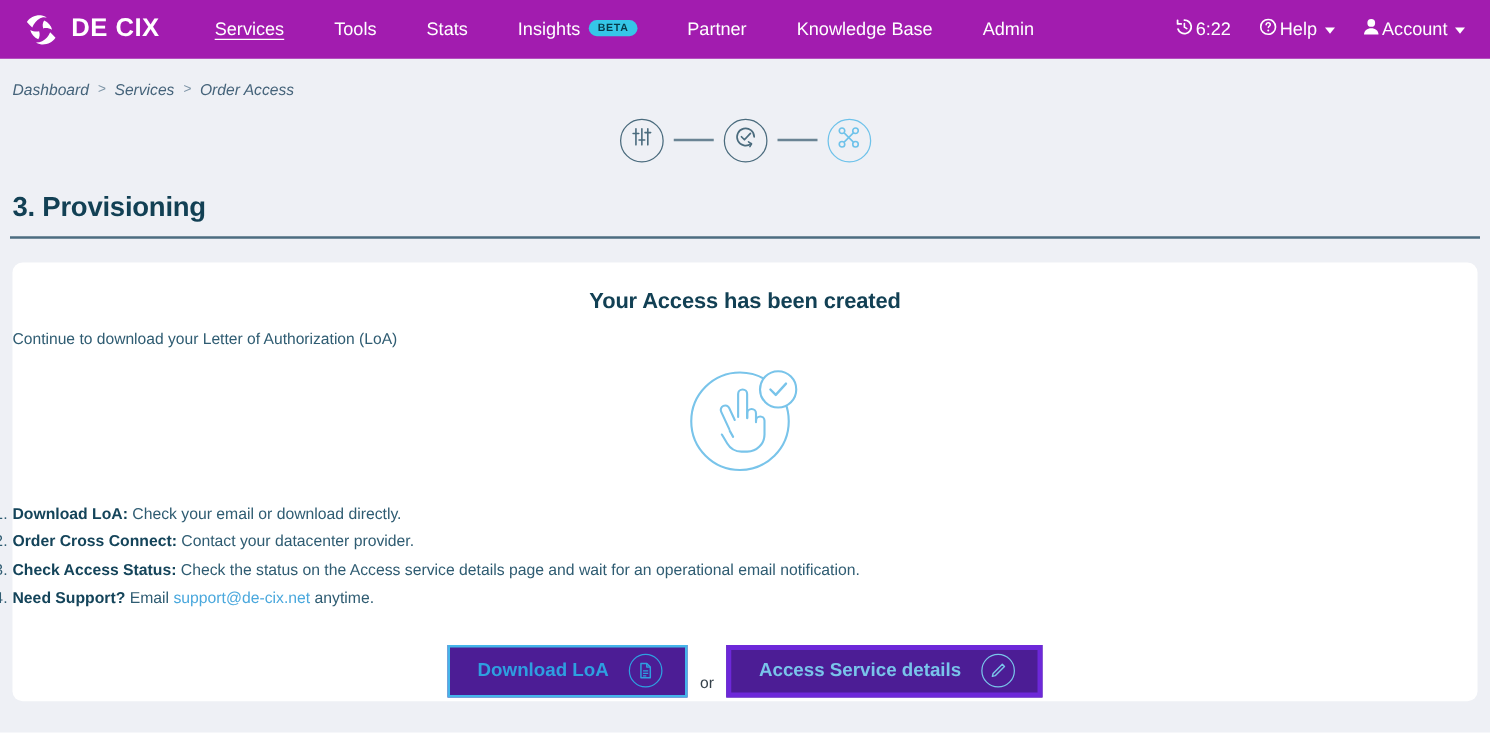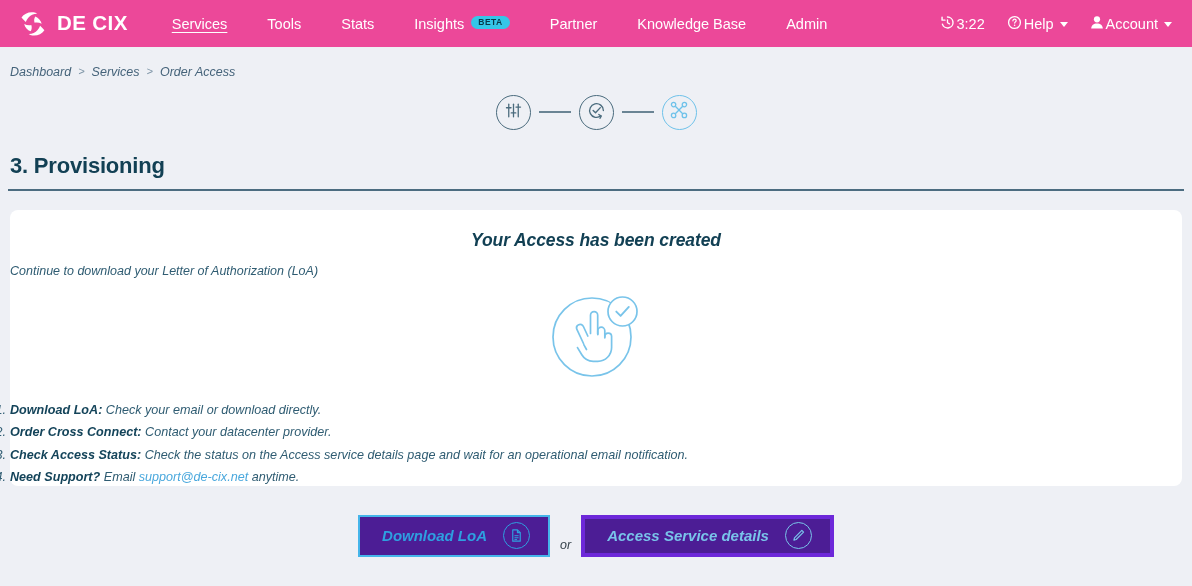--- a/index.html
+++ b/index.html
@@ -11,21 +11,21 @@
   body {
     font-family: "Liberation Sans", sans-serif;
     background: #eef0f5;
     color: #184b5e;
     -webkit-font-smoothing: antialiased;
   }
 
   
   .topnav {
     height: 47px;
-    background: #ec4899;
+    background: #a21caf;
     display: flex;
     align-items: center;
     padding: 0 14px 0 18px;
     position: relative;
   }
   .brand {
     display: flex;
     align-items: center;
     gap: 9px;
     margin-right: 24px;
@@ -150,24 +150,23 @@
     height: 2px;
     background: #4c6c80;
     width: 100%;
   }
 
   
   .card {
     margin: 19px 10px 0 10px;
     background: #ffffff;
     border-radius: 8px;
-    height: 276px;
+    height: 351px;
     padding-top: 20px;
     position: relative;
-    font-style: italic;
   }
   .card-h1 {
     text-align: center;
     font-size: 17.5px;
     font-weight: bold;
     color: #124054;
     letter-spacing: -0.1px;
   }
   .card-sub {
     text-align: left;
@@ -294,21 +293,21 @@
   <div class="nav-right">
 
     <div class="nav-right-item static">
       <span class="ic">
         <svg width="15" height="15" viewBox="0 0 16 16" aria-hidden="true">
           <path d="M8 2.2A5.8 5.8 0 1 1 2.6 9.9" fill="none" stroke="#ffffff" stroke-width="1.5" stroke-linecap="round"></path>
           <path d="M2.2 2.4v3.1h3.1" fill="none" stroke="#ffffff" stroke-width="1.5" stroke-linecap="round" stroke-linejoin="round"></path>
           <path d="M8 5.2V8.2l2.1 1.3" fill="none" stroke="#ffffff" stroke-width="1.4" stroke-linecap="round"></path>
         </svg>
       </span>
-      <span>3:22</span>
+      <span>6:22</span>
     </div>
 
     <div class="nav-right-item">
       <span class="ic">
         <svg width="15" height="15" viewBox="0 0 16 16" aria-hidden="true">
           <circle cx="8" cy="8" r="6.3" fill="none" stroke="#ffffff" stroke-width="1.4"></circle>
           <path d="M6.3 6.2c0-1 .8-1.7 1.8-1.7s1.7.7 1.7 1.6c0 1.2-1.6 1.3-1.6 2.5" fill="none" stroke="#ffffff" stroke-width="1.3" stroke-linecap="round"></path>
           <circle cx="8.1" cy="11" r="0.85" fill="#ffffff"></circle>
         </svg>
       </span>

